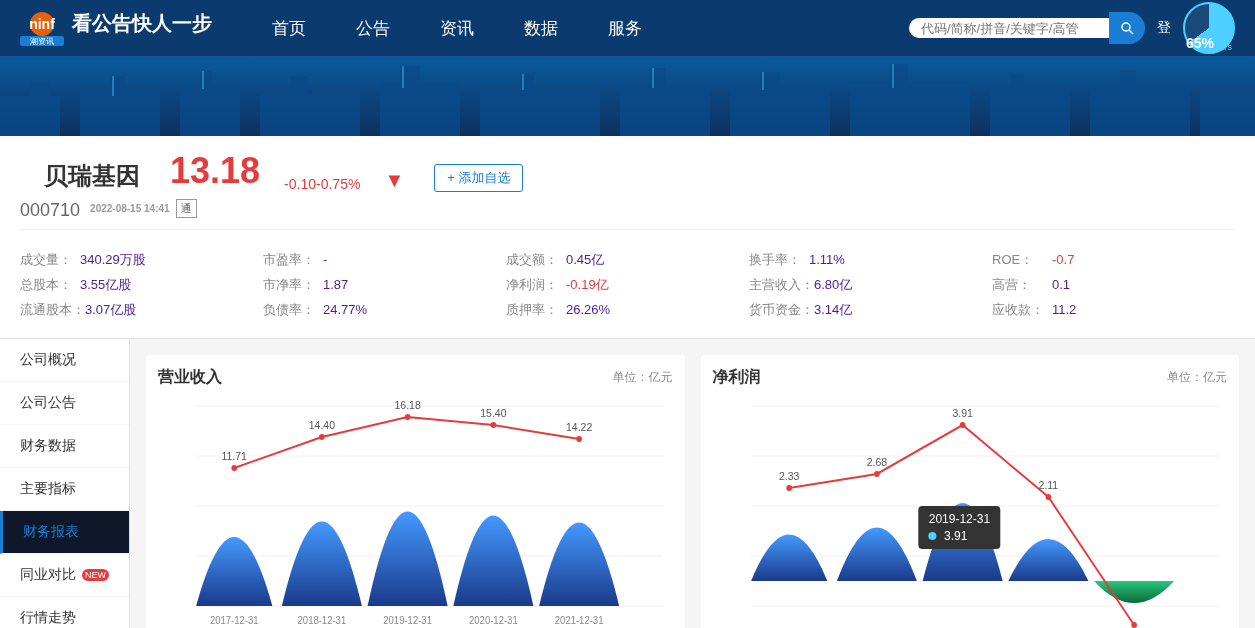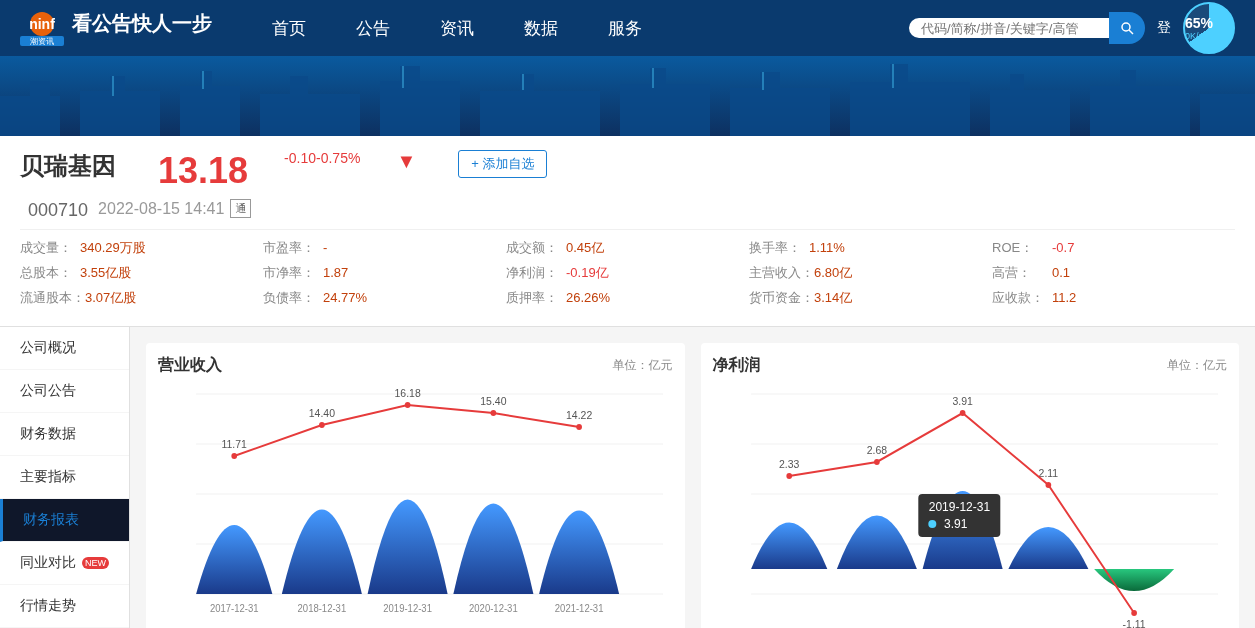--- a/index.html
+++ b/index.html
@@ -9,44 +9,44 @@
     .header { background: #0a3a6e; height: 56px; display: flex; align-items: center; padding: 0 20px; position: relative; }
     .logo-area { display: flex; gap: 8px; }
     .logo-icon { width: 44px; height: 36px; position: relative; }
     .logo-text { color: white; font-size: 20px; font-weight: bold; }
     .nav-area { display: flex; gap: 50px; margin-left: 60px; }
     .nav-item { color: white; font-size: 17px; cursor: pointer; padding: 4px 0; }
     .search-area { margin-left: auto; display: flex; align-items: center; }
     .search-input { width: 200px; height: 20px; border: none; border-radius: 16px 0 0 16px; padding: 0 12px; font-size: 13px; outline: none; background: white; color: #999; }
     .search-btn { width: 36px; height: 32px; background: #1a7fd4; border: none; border-radius: 0 16px 16px 0; cursor: pointer; display: flex; align-items: center; justify-content: center; }
     .login-btn { color: white; margin-left: 12px; cursor: pointer; font-size: 14px; }
-    .speed-circle { width: 52px; height: 52px; border-radius: 50%; background: conic-gradient(#4dd0ff 0deg 234deg, #1a4a7a 234deg 360deg); display: flex; flex-direction: column; align-items: flex-start; justify-content: center; margin-left: 12px; border: 2px solid #4dd0ff; }
+    .speed-circle { width: 52px; height: 52px; border-radius: 50%; background: conic-gradient(#4dd0ff 0deg 234deg, #1a4a7a 234deg 360deg); display: flex; flex-direction: row; align-items: flex-end; justify-content: center; margin-left: 12px; border: 2px solid #4dd0ff; }
     .speed-pct { color: white; font-size: 14px; font-weight: bold; line-height: 1.2; }
     .speed-sub { color: #4dd0ff; font-size: 9px; }
 
     
     .banner { height: 80px; background: linear-gradient(180deg, #0a5a9e 0%, #0e4a85 40%, #1a3a5a 100%); position: relative; overflow: hidden; display: flex; align-items: flex-end; }
 
     
     .stock-info { background: white; padding: 14px 20px; border-bottom: 1px solid #e0e0e0; }
-    .stock-top { display: flex; align-items: flex-start; gap: 32px; }
+    .stock-top { display: flex; align-items: flex-end; gap: 20px; margin-left: 24px; }
     .stock-name { font-size: 24px; font-weight: bold; color: #333; }
     .stock-price { font-size: 36px; font-weight: bold; color: #e63b3b; margin-left: 10px; }
     .stock-change { display: flex; flex-direction: row; align-items: flex-start; color: #e63b3b; font-size: 14px; margin-left: 4px; }
     .down-arrow { color: #e63b3b; font-size: 20px; margin-left: 4px; }
     .add-btn { background: white; border: 1px solid #1a7fd4; color: #1a7fd4; padding: 4px 12px; border-radius: 3px; cursor: pointer; font-size: 13px; margin-left: 10px; }
-    .stock-code { color: #666; font-size: 18px; margin-top: 4px; margin-left: 8px; }
-    .stock-time { color: #999; font-size: 16px; margin-left: 10px; }
+    .stock-code { color: #666; font-size: 18px; margin-top: 4px; }
+    .stock-time { color: #999; font-size: 10px; margin-left: 10px; font-weight: bold; }
     .stock-tag { border: 1px solid #999; color: #666; font-size: 11px; padding: 1px 4px; margin-left: 6px; }
 
-    .stock-details { display: flex; gap: 0; margin-top: 8px; border-top: 1px solid #f0f0f0; padding-top: 8px; }
+    .stock-details { display: flex; gap: 0; margin-top: 8px; border-top: 1px solid #f0f0f0; padding-top: 20px; }
     .detail-col { flex: 1; }
     .detail-row { display: flex; align-items: center; margin-bottom: 4px; font-size: 13px; color: #555; line-height: 1.6; }
     .detail-label { color: #888; min-width: 60px; }
-    .detail-value { color: #c2410c; }
+    .detail-value { color: #4c1d95; }
     .detail-value.red { color: #e63b3b; }
 
     
     .content-area { display: flex; background: #f5f5f5; min-height: 340px; }
     .sidebar { width: 130px; background: white; border-right: 1px solid #e0e0e0; padding: 0; }
     .sidebar-item { padding: 12px 20px; color: #333; cursor: pointer; font-size: 14px; display: flex; align-items: center; gap: 4px; border-bottom: 1px solid #f5f5f5; }
     .sidebar-item.active { color: #1a7fd4; background: #0f172a; border-left: 3px solid #1a7fd4; }
     .new-badge { background: #e63b3b; color: white; font-size: 9px; padding: 1px 3px; border-radius: 6px; margin-left: 2px; }
 
     .main-content { flex: 1; padding: 16px; display: flex; gap: 16px; }

